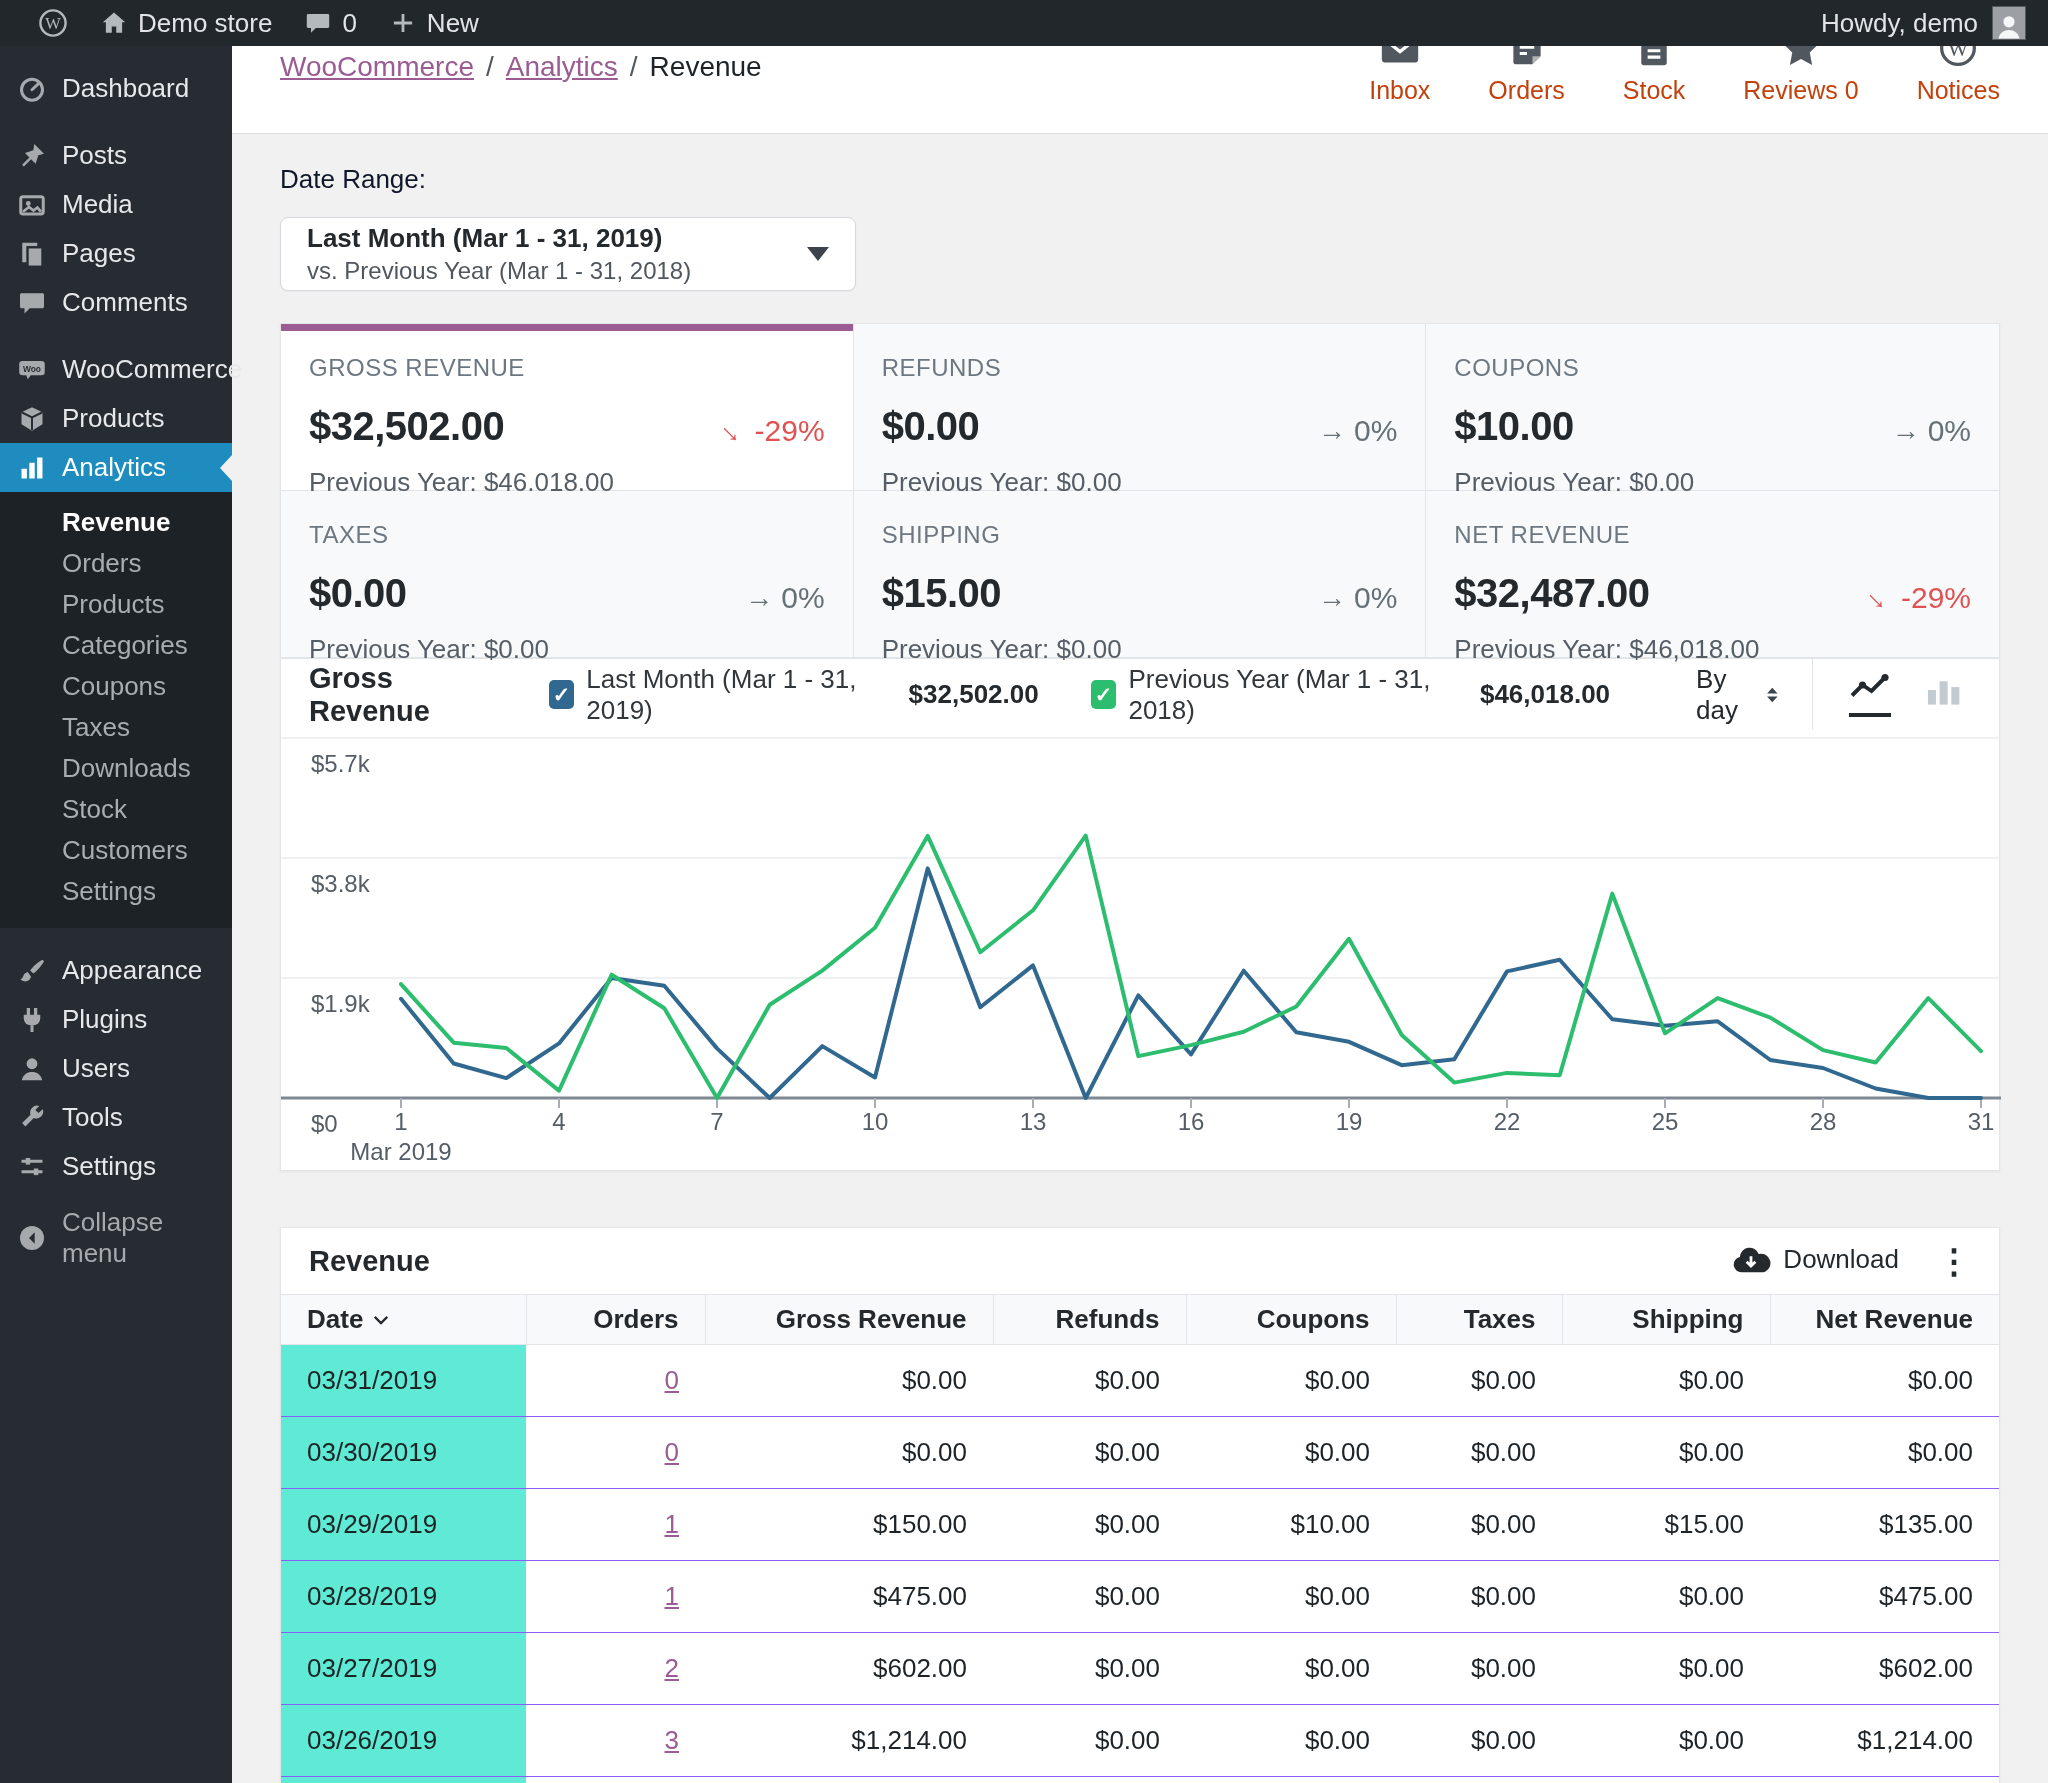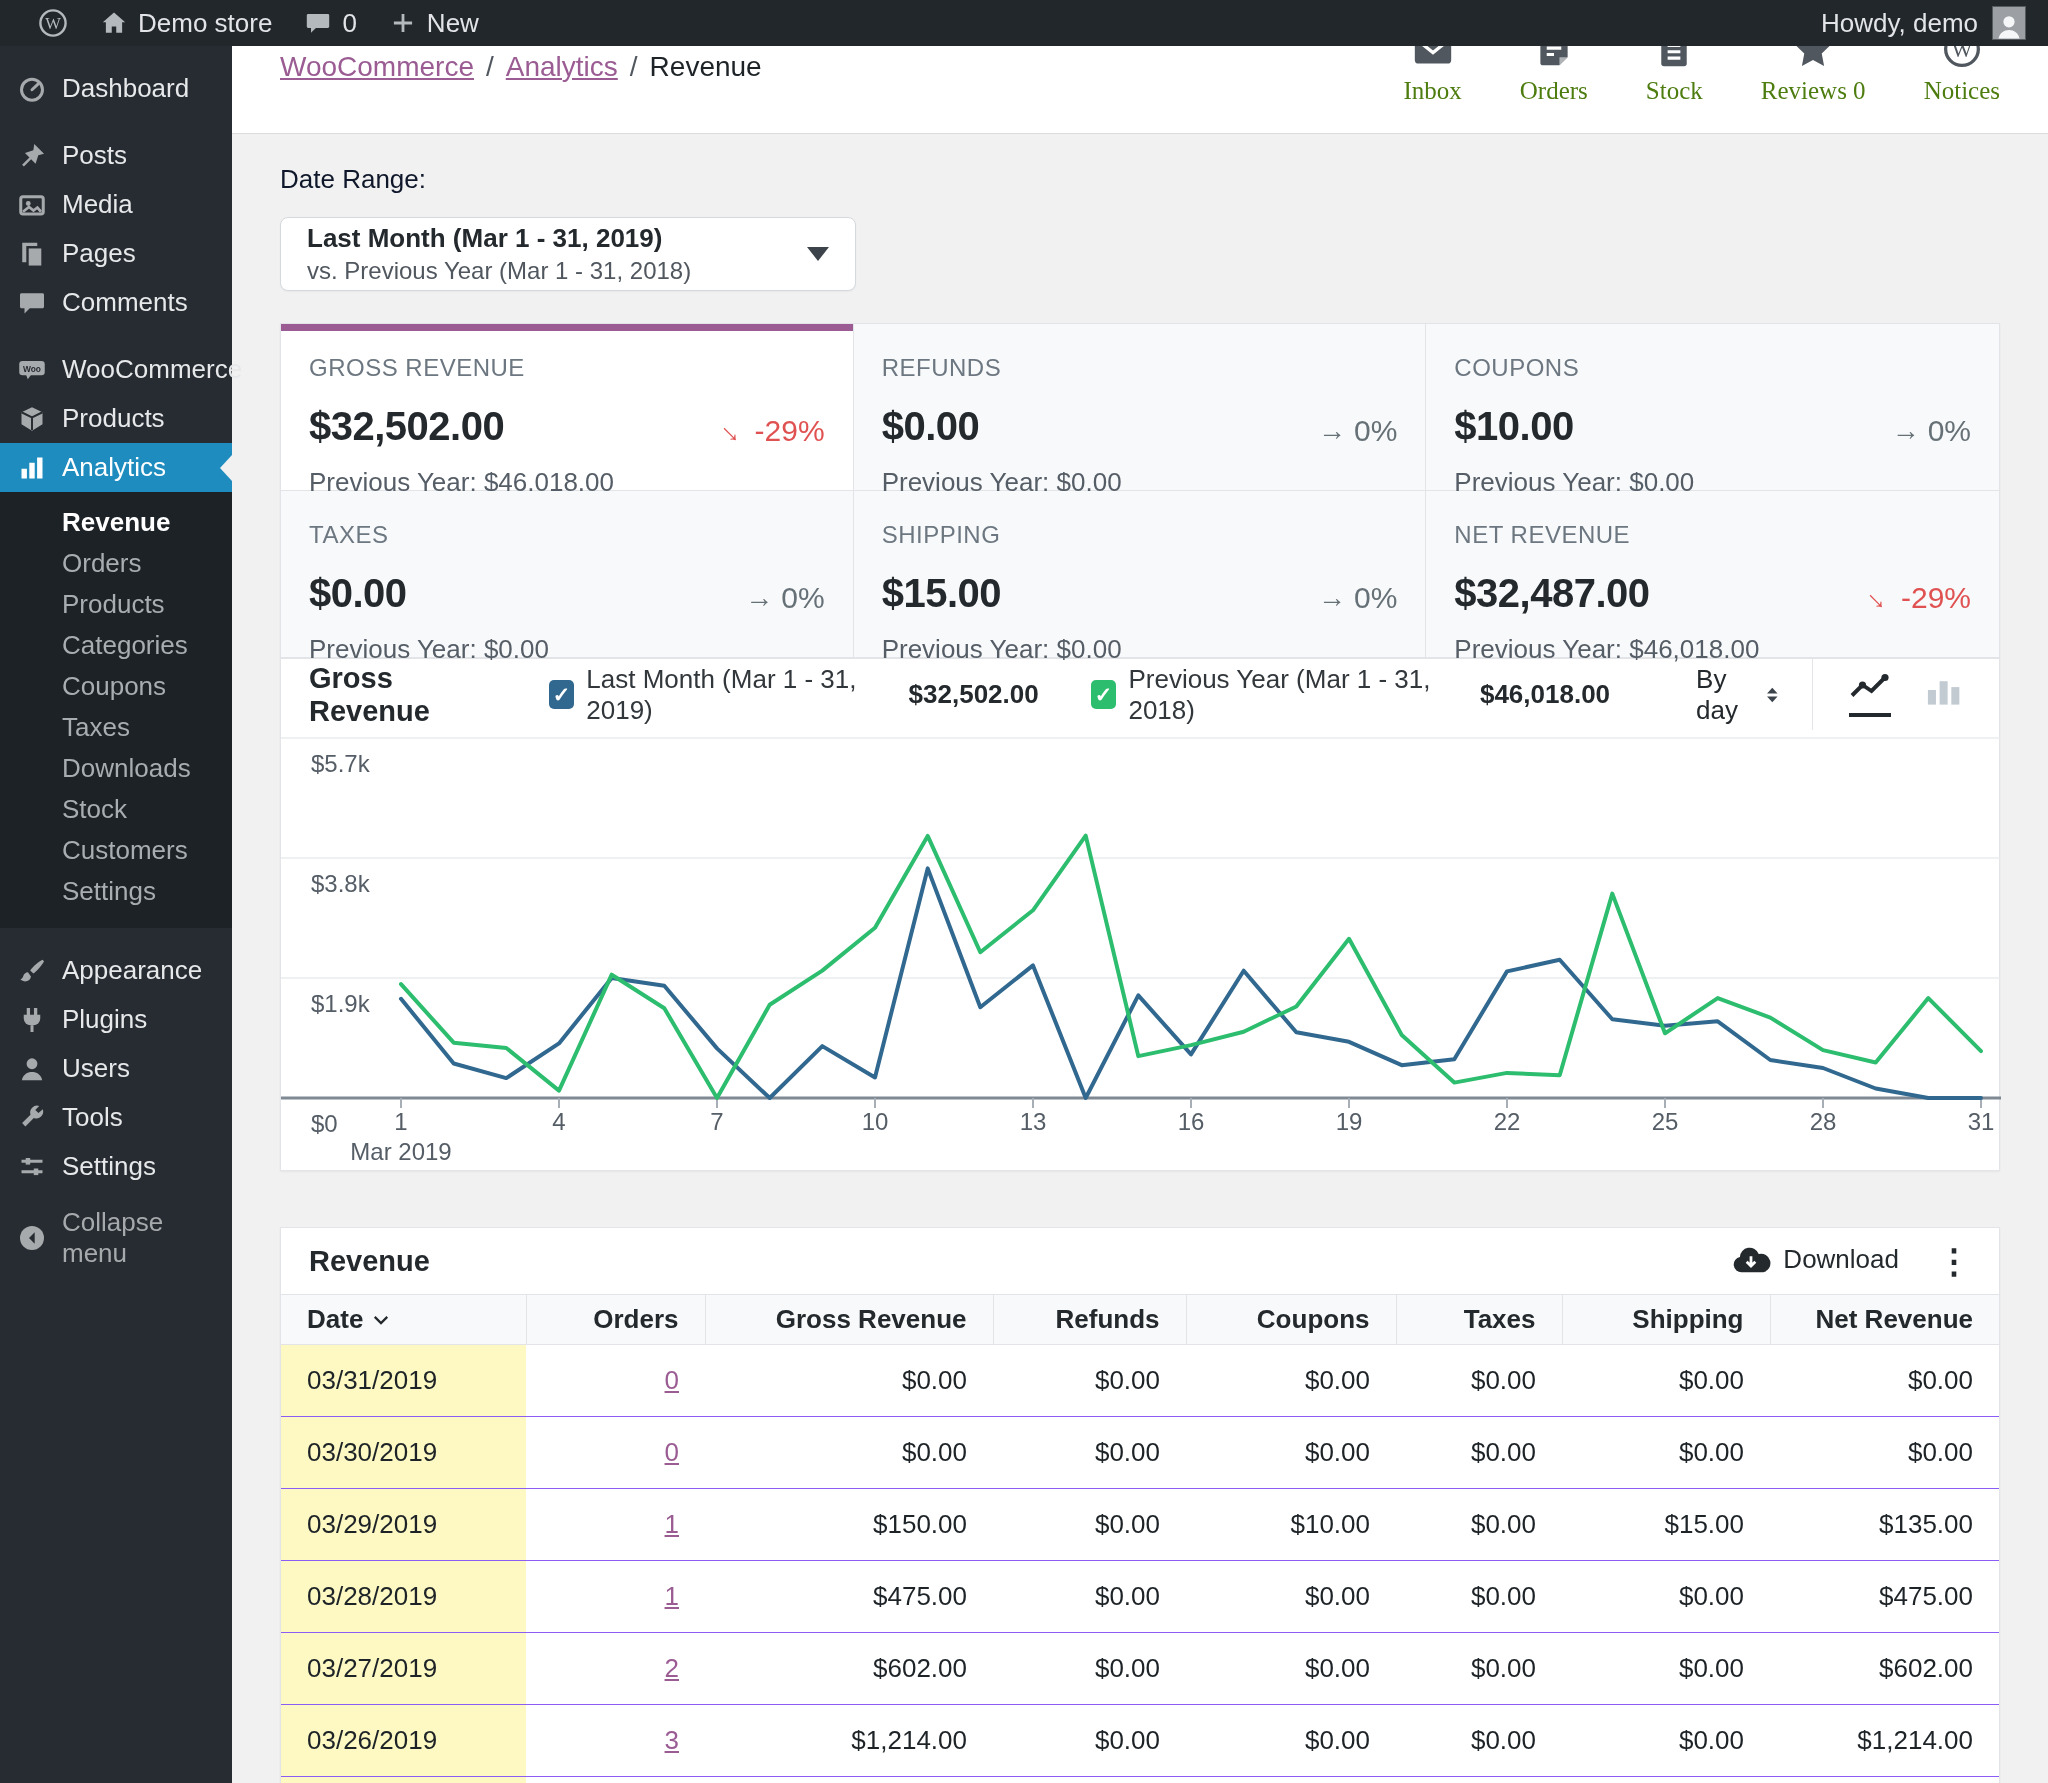--- a/index.html
+++ b/index.html
@@ -34,21 +34,21 @@
 
   
   .main { margin-left:232px; height:100%; }
   .topbar { height:134px; background:#fff; border-bottom:1px solid #dcdcde; display:flex; align-items:center; justify-content:space-between; padding:0 48px; }
   .breadcrumb { font-size:28px; color:#1d2327; display:flex; align-items:center; gap:12px; }
   .breadcrumb a { color:var(--accent); text-decoration:underline; cursor:pointer; }
   .crumb-sep { color:#50575e; }
   .activity { display:flex; align-items:flex-start; gap:58px; }
   .act-item { display:flex; flex-direction:column; align-items:center; gap:8px; cursor:pointer; position:relative; color:#50575e; }
   .act-item svg { display:block; }
-  .act-label { font-size:25px; color:#4d7c0f; white-space:nowrap;font-family:Liberation Serif, serif; }
+  .act-label { font-size:25px; color:#c2410c; white-space:nowrap; }
   .badge-dot { position:absolute; top:-6px; right:-4px; width:14px; height:14px; border-radius:50%; background:#d63638; }
 
   .content { padding:28px 48px 0; }
 
   
   .dr-label { font-size:26px; color:#0f172a; margin:2px 0 22px; }
   .dr-box { width:576px; height:74px; background:#fff; border:1px solid #d5d9dd; border-radius:8px;
     display:flex; align-items:center; justify-content:space-between; padding:0 26px; cursor:pointer; box-shadow:0 1px 2px rgba(0,0,0,.04); }
   .dr-line1 { font-size:26px; font-weight:700; color:#24292d; }
   .dr-line2 { font-size:24px; color:#50575e; margin-top:3px; }
@@ -95,21 +95,21 @@
   .ellipsis-btn { font-size:34px; color:#24292d; cursor:pointer; line-height:1; letter-spacing:0; font-weight:700; }
   table { width:100%; border-collapse:collapse; table-layout:fixed; }
   col.c-date{width:245px;} col.c-orders{width:179px;} col.c-gross{width:288px;} col.c-ref{width:193px;}
   col.c-coup{width:210px;} col.c-tax{width:166px;} col.c-ship{width:208px;}
   thead th { height:50px; background:#f8f9fa; border-top:1px solid #e2e4e7; border-bottom:1px solid #e2e4e7;
     font-size:26px; font-weight:700; color:#24292d; text-align:right; padding:0 26px; border-left:1px solid #e2e4e7; }
   thead th:first-child { border-left:none; text-align:left; }
   th .th-inner { display:inline-flex; align-items:center; gap:10px; cursor:pointer; }
   tbody td { height:72px; font-size:26px; color:#1d2327; text-align:right; padding:0 26px; border-top:1px solid #8b5cf6; background:#fff; }
   tbody tr:first-child td { border-top:none; }
-  tbody td:first-child { background:#fef9c3; text-align:left; }
+  tbody td:first-child { background:#5eead4; text-align:left; }
   td a.order-link { color:var(--accent); text-decoration:underline; cursor:pointer; }
 </style>
 </head>
 <body>
 
 <div class="screen">
 
   <div class="adminbar">
     <div class="ab-left">
       <div class="ab-item">

